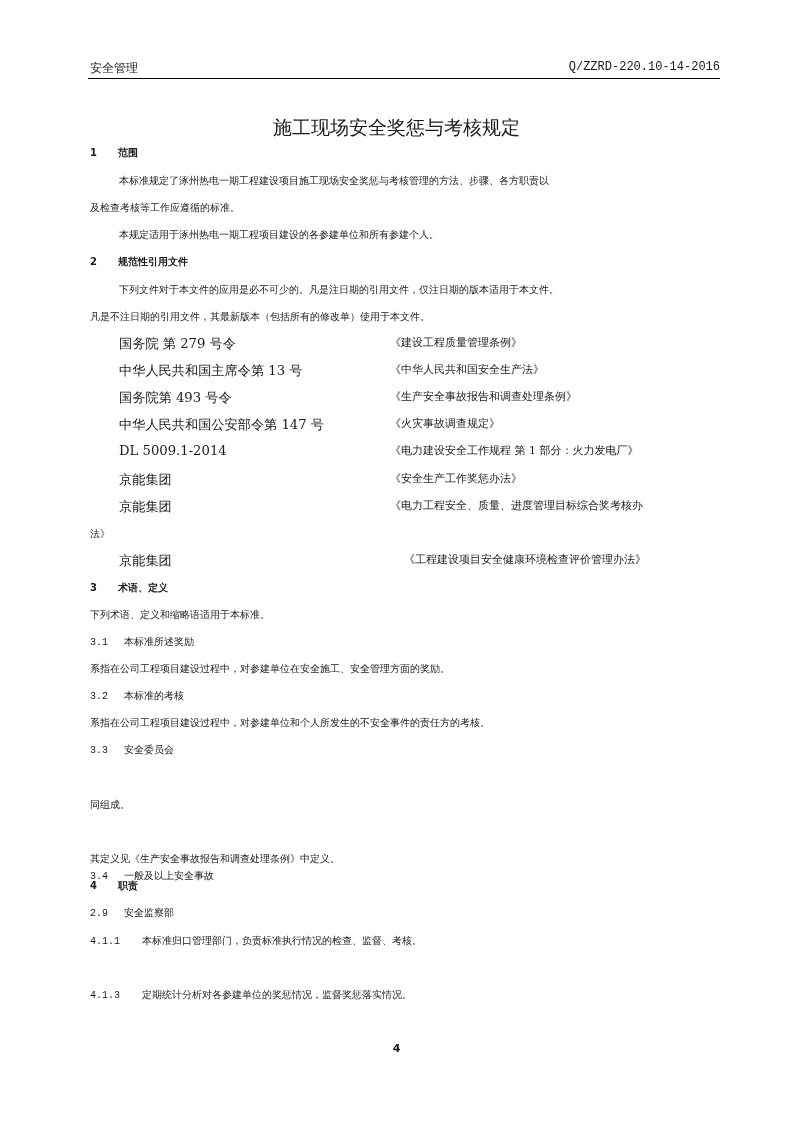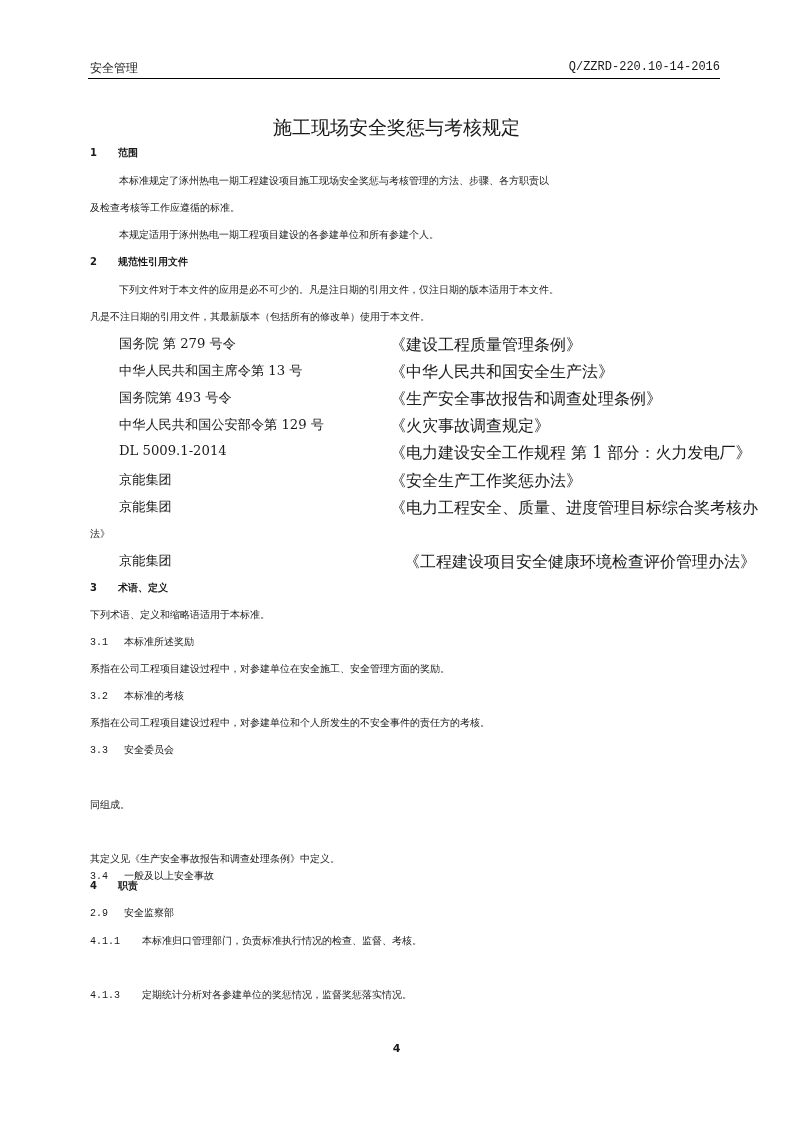--- a/index.html
+++ b/index.html
@@ -11,21 +11,21 @@
   .hdr-rule { position:absolute; left:88px; right:76px; top:78px; border-top:1px solid #000; }
   .title { position:absolute; left:0; width:793px; top:115px; text-align:center;
            font-family:"DejaVu Sans","Liberation Sans",sans-serif; font-size:19px; }
   .line { position:absolute; left:90px; font-size:10px; white-space:nowrap; line-height:18px; }
   .sec { font-family:"DejaVu Sans","Liberation Sans",sans-serif; font-weight:bold; font-size:10px; }
   .sec .num { display:inline-block; width:28px; }
   .ind { left:119px; }
   .sub .num { display:inline-block; width:34px; font-family:"Liberation Mono","DejaVu Sans Mono",monospace; }
   .subsub .num { display:inline-block; width:52px; font-family:"Liberation Mono","DejaVu Sans Mono",monospace; }
   .ref-l { position:absolute; left:119px; font-size:13.2px; white-space:nowrap; }
-  .ref-r { position:absolute; left:390px; font-size:16px; white-space:nowrap; }
+  .ref-r { position:absolute; left:390px; font-size:11px; white-space:nowrap; }
   .pagenum { position:absolute; left:0; width:793px; top:1042px; text-align:center; font-size:11px;
              font-family:"DejaVu Sans","Liberation Sans",sans-serif; font-weight:bold; }
 </style>
 </head>
 <body>
 
 <div class="page">
 
   <div class="hdr-left">安全管理</div>
   <div class="hdr-right">Q/ZZRD-220.10-14-2016</div>
@@ -49,21 +49,21 @@
   <div>
     <div class="ref-l" style="top:335px;">国务院 第 279 号令</div>
     <div class="ref-r" style="top:335px;">《建设工程质量管理条例》</div>
 
     <div class="ref-l" style="top:362px;">中华人民共和国主席令第 13 号</div>
     <div class="ref-r" style="top:362px;">《中华人民共和国安全生产法》</div>
 
     <div class="ref-l" style="top:389px;">国务院第 493 号令</div>
     <div class="ref-r" style="top:389px;">《生产安全事故报告和调查处理条例》</div>
 
-    <div class="ref-l" style="top:416px;">中华人民共和国公安部令第 129 号</div>
+    <div class="ref-l" style="top:416px;">中华人民共和国公安部令第 147 号</div>
     <div class="ref-r" style="top:416px;">《火灾事故调查规定》</div>
 
     <div class="ref-l" style="top:443px;">DL 5009.1-2014</div>
     <div class="ref-r" style="top:443px;">《电力建设安全工作规程 第 1 部分：火力发电厂》</div>
 
     <div class="ref-l" style="top:471px;">京能集团</div>
     <div class="ref-r" style="top:471px;">《安全生产工作奖惩办法》</div>
 
     <div class="ref-l" style="top:498px;">京能集团</div>
     <div class="ref-r" style="top:498px;">《电力工程安全、质量、进度管理目标综合奖考核办</div>

